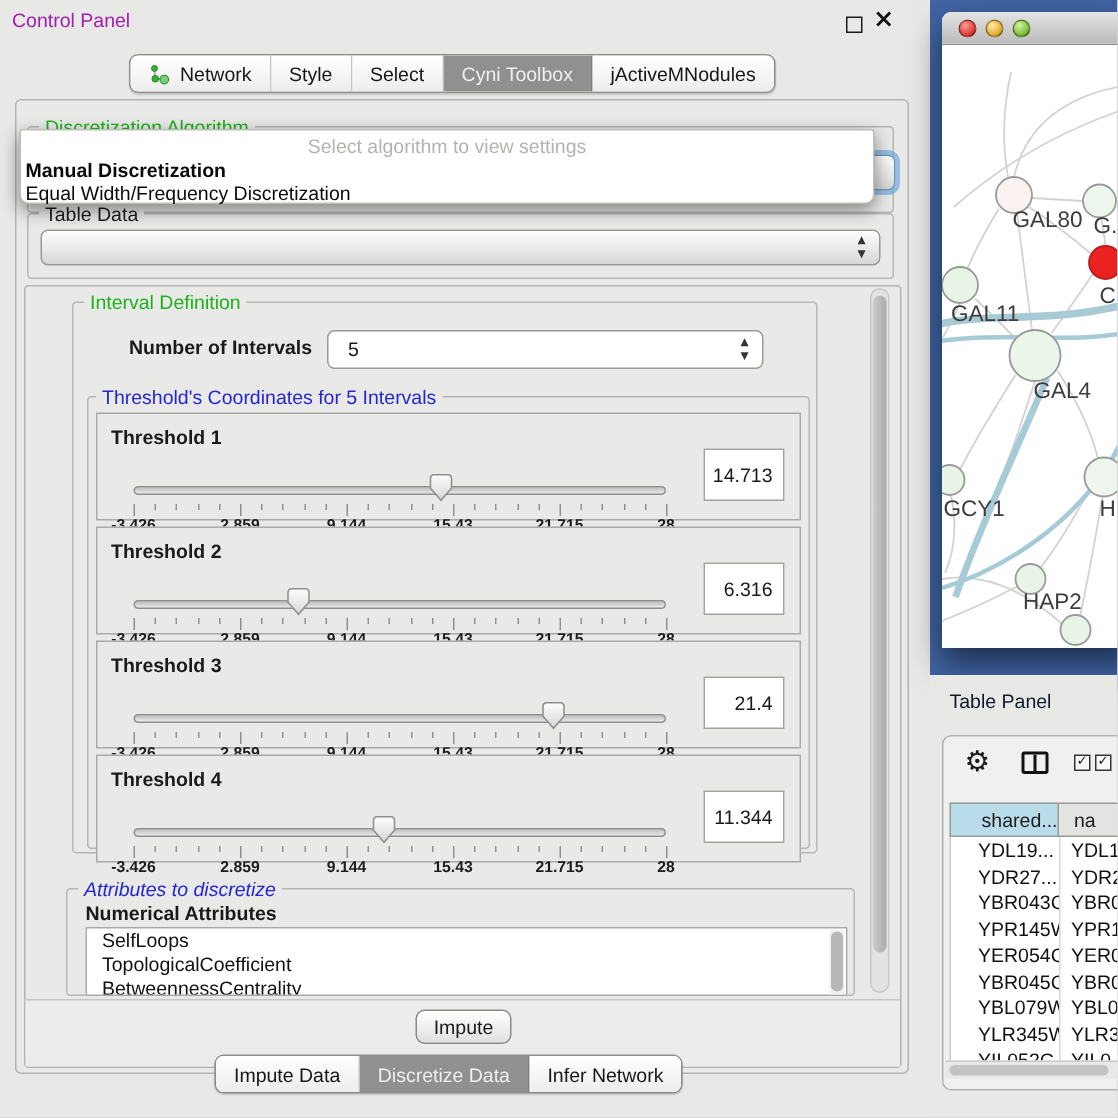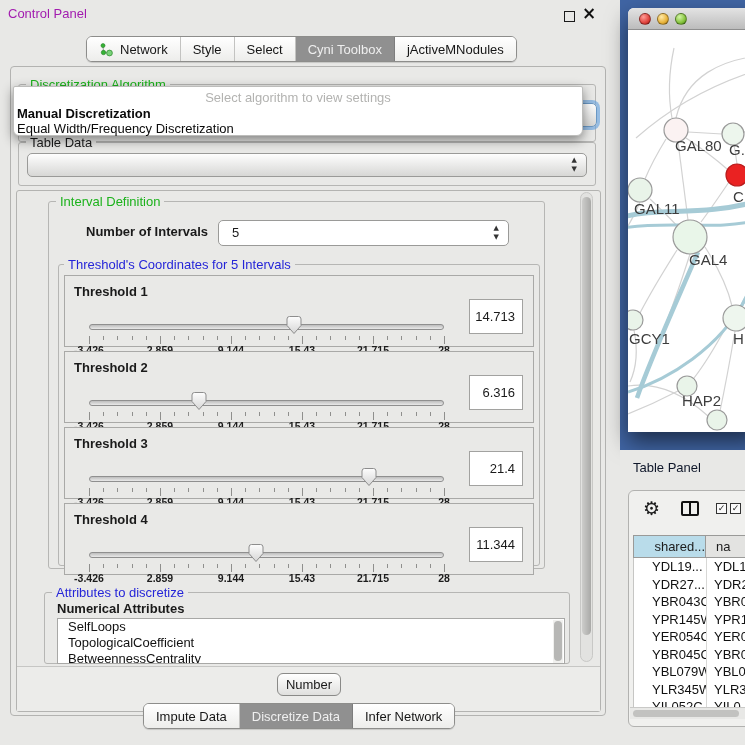--- a/index.html
+++ b/index.html
@@ -343,35 +343,35 @@
         </svg>
         <div class="value-box">11.344</div>
       </div>
     </div>
 
   <div class="main-vscroll">
       <div class="thumb-bar"></div>
     </div>
 
   <div class="groupbox" style="left:44px;top:592px;width:526px;height:72px;"></div>
-  <div class="group-title t-blue" style="left:52px;top:585px;">Attributes to discretize</div>
+  <div class="group-title t-blue" style="left:52px;top:585px;font-style:italic;">Attributes to discretize</div>
   <div class="attr-label">Numerical Attributes</div>
   <div class="attr-list">
     <div>
         <div class="attr-item">SelfLoops</div>
         <div class="attr-item">TopologicalCoefficient</div>
         <div class="attr-item">BetweennessCentrality</div>
       </div>
     <div class="attr-scroll">
         <div class="thumb-bar"></div>
       </div>
   </div>
 
   <div class="apply-strip">
-    <div class="apply-btn">Number</div>
+    <div class="apply-btn">Impute</div>
   </div>
 
   <div class="seg bottom-tabbar">
       <div class="tab">
         <span>Impute Data</span>
       </div>
       <div class="tab selected">
         <span>Discretize Data</span>
       </div>
       <div class="tab">

